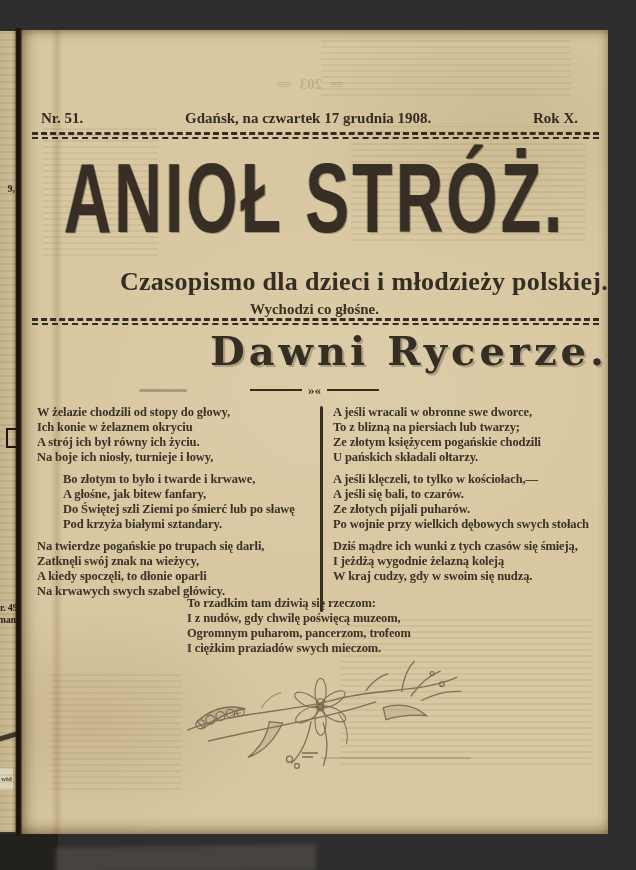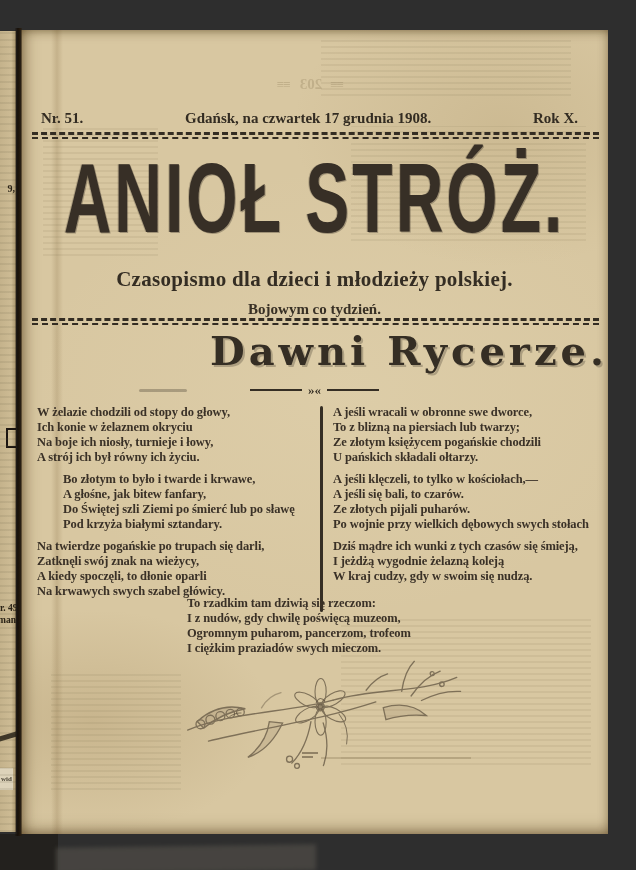--- a/index.html
+++ b/index.html
@@ -24,21 +24,21 @@
   .stamp{position:absolute;left:205px;top:46px;width:170px;display:flex;justify-content:center;gap:9px;align-items:center;opacity:.3;color:#8d7c58;transform:scaleX(-1);filter:blur(.4px);font-weight:bold;font-size:15px;}
   .stamp .bars{letter-spacing:-1px;font-size:13px;}
   
   .hdr{position:absolute;left:0;top:80px;width:100%;display:flex;justify-content:space-between;padding:0 30px 0 20px;box-sizing:border-box;font-weight:bold;font-size:15px;color:#332c22;}
   .rule{position:absolute;left:11px;right:9px;}
   .rule .r1{border-top:3px dashed #342d23;}
   .rule .r2{border-top:2px dashed #342d23;margin-top:2px;}
   
   .mast-title{position:absolute;left:0;top:110px;width:100%;text-align:center;}
   .mast-title span{display:inline-block;font-family:"Liberation Sans",sans-serif;font-weight:bold;font-size:66px;letter-spacing:3px;color:#372f26;transform:scaleY(1.5);transform-origin:top center;text-shadow:1px 1px 0 rgba(55,47,38,.35),-1px 0 0 rgba(55,47,38,.25);white-space:nowrap;}
-  .mast-sub{position:absolute;left:0;top:237px;width:100%;text-align:center;font-weight:bold;font-size:21px;letter-spacing:.3px;color:#342d23;}
+  .mast-sub{position:absolute;left:0;top:237px;width:100%;text-align:right;font-weight:bold;font-size:26px;letter-spacing:.3px;color:#342d23;}
   .mast-freq{position:absolute;left:0;top:271px;width:100%;text-align:center;font-weight:bold;font-size:15px;color:#38302
 5;color:#383025;}
   
   .art-title{position:absolute;left:0;top:297px;width:100%;text-align:right;font-family:"DejaVu Serif",serif;font-weight:bold;font-size:40px;letter-spacing:4px;color:#352e24;text-shadow:2px 2px 0 rgba(53,46,36,.28);}
   .orn{position:absolute;left:0;top:356px;width:100%;display:flex;justify-content:center;align-items:center;gap:6px;color:#352e24;}
   .orn .bar{width:52px;height:2.5px;background:#352e24;}
   .orn .gl{font-weight:bold;font-size:13px;line-height:8px;}
   .orn-faint{position:absolute;left:118px;top:359px;width:48px;height:3px;background:#352e24;opacity:.3;border-radius:2px;}
   
   .poem{font-weight:bold;font-size:12.5px;line-height:15px;letter-spacing:-.1px;color:#3a3127;}
@@ -99,40 +99,40 @@
     </div>
     <div class="rule" style="top:102px;">
         <div class="r1"></div>
         <div class="r2"></div>
       </div>
 
     <div class="mast-title">
       <span>ANIOŁ STRÓŻ.</span>
     </div>
     <div class="mast-sub">Czasopismo dla dzieci i młodzieży polskiej.</div>
-    <div class="mast-freq">Bojowym co tydzień.</div>
+    <div class="mast-freq">Wychodzi co głośne.</div>
     <div class="rule" style="top:288px;">
         <div class="r1"></div>
         <div class="r2"></div>
       </div>
 
     <div class="art-title">Dawni Rycerze.</div>
     <div class="orn-faint"></div>
     <div class="orn">
       <span class="bar"></span>
       <span class="gl">»«</span>
       <span class="bar"></span>
     </div>
 
     <div class="colL poem">
       <div class="stanza">
           <div class="pline">W żelazie chodzili od stopy do głowy,</div>
           <div class="pline">Ich konie w żelaznem okryciu</div>
+          <div class="pline">A strój ich był równy ich życiu.</div>
           <div class="pline">Na boje ich niosły, turnieje i łowy,</div>
-          <div class="pline">A strój ich był równy ich życiu.</div>
         </div>
       <div class="stanza indented">
           <div class="pline">Bo złotym to było i twarde i krwawe,</div>
           <div class="pline">A głośne, jak bitew fanfary,</div>
           <div class="pline">Do Świętej szli Ziemi po śmierć lub po sławę</div>
           <div class="pline">Pod krzyża białymi sztandary.</div>
         </div>
       <div class="stanza">
           <div class="pline">Na twierdze pogańskie po trupach się darli,</div>
           <div class="pline">Zatknęli swój znak na wieżycy,</div>

